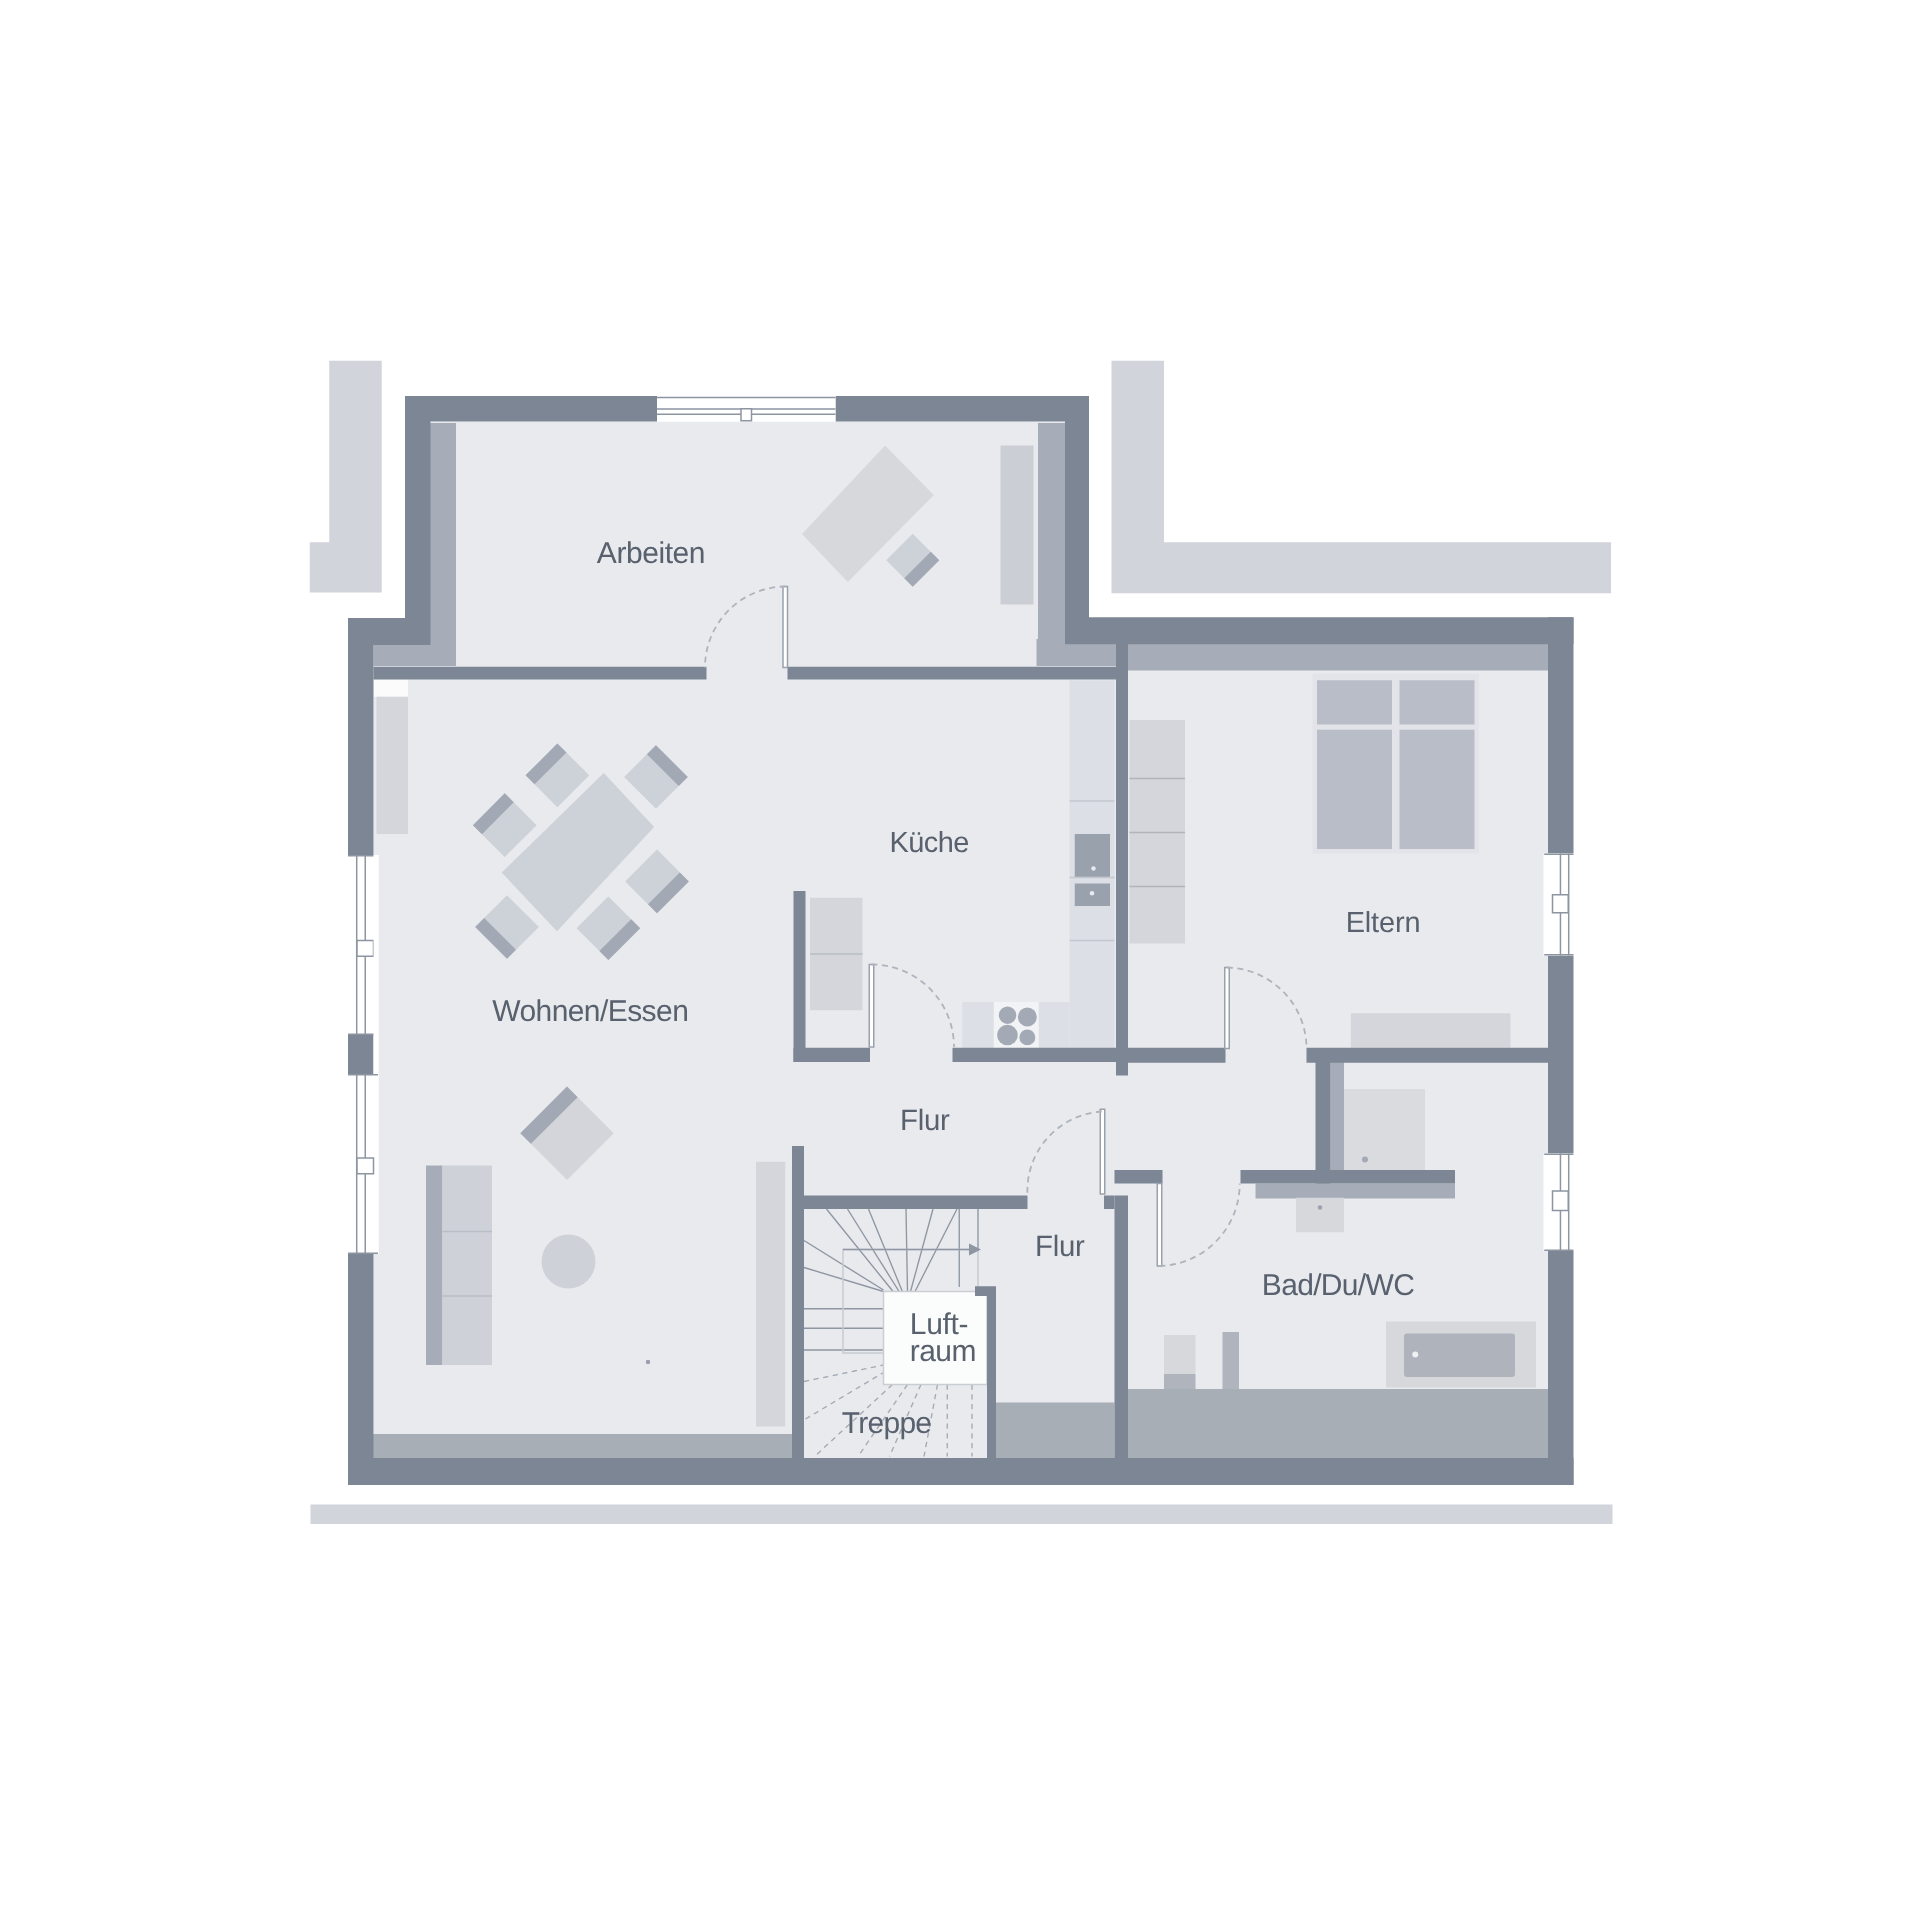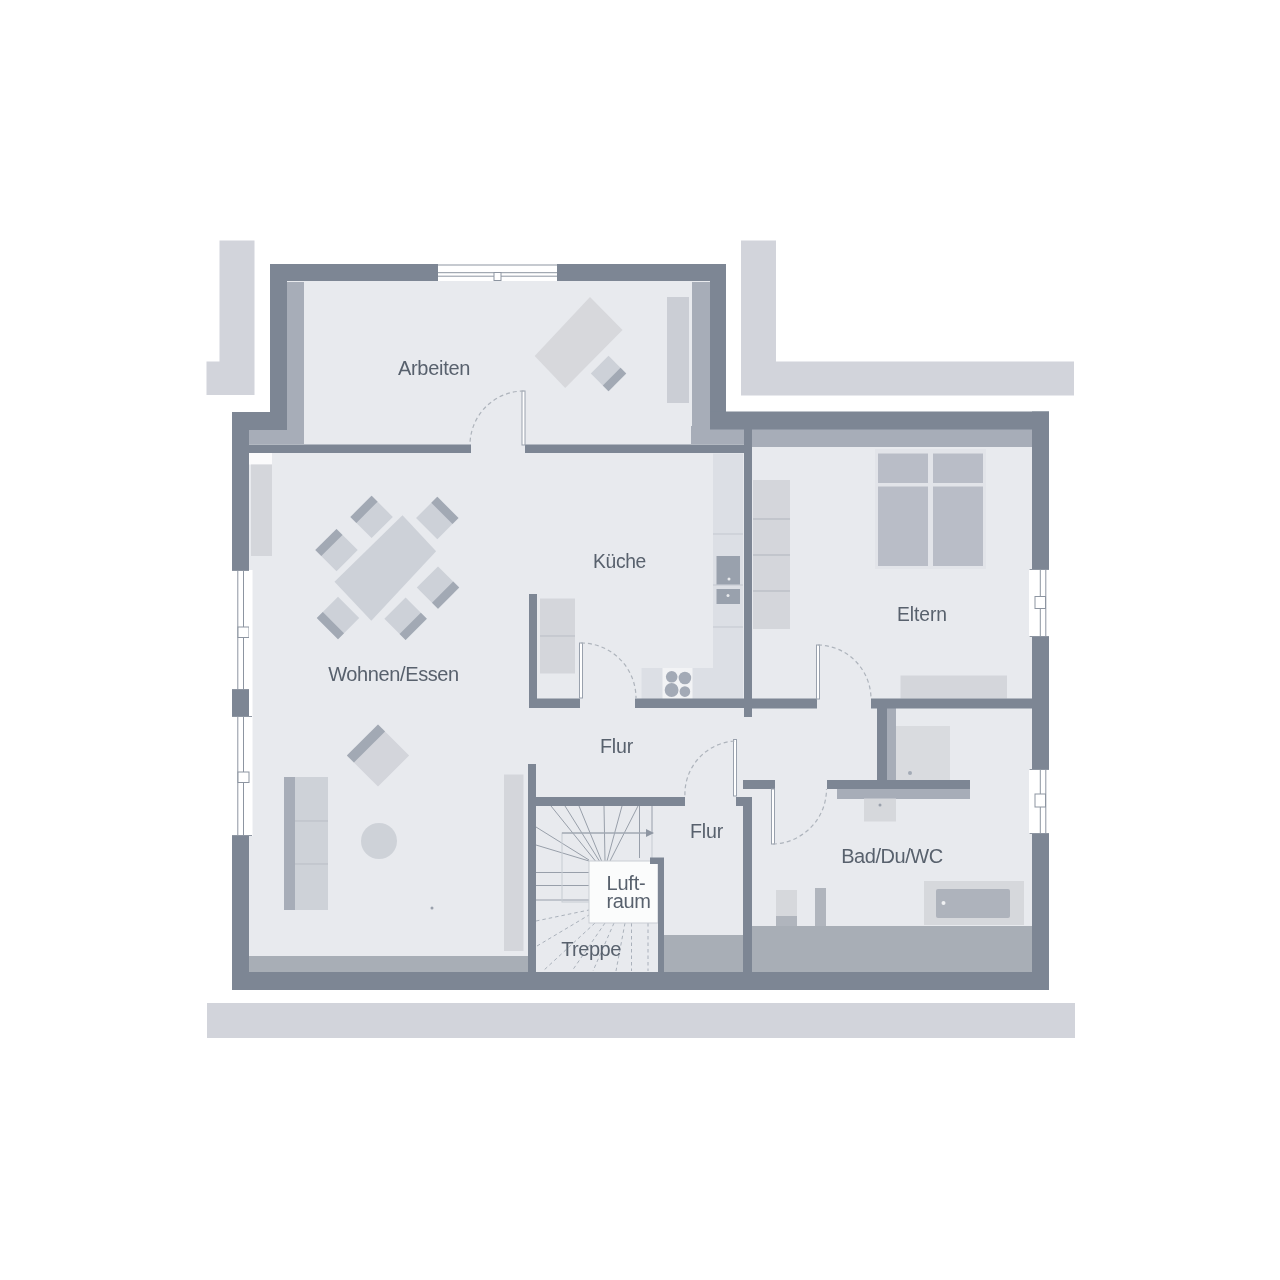--- a/index.html
+++ b/index.html
@@ -1,16 +1,16 @@
 <!DOCTYPE html>
 <html><head>
 <meta charset="utf-8">
 <style>
   html,body{margin:0;padding:0;background:#ffffff;}
-  .wrap{width:1280px;height:1280px;position:relative;background:#ffffff;}
+  .wrap{width:1280px;height:1016px;position:relative;background:#ffffff;}
   text{font-family:"Liberation Sans",sans-serif;fill:#58616d;}
 </style>
 </head>
 <body>
 <div class="wrap">
 <svg width="1280" height="1280" viewBox="0 0 1280 1280">
 
 <rect x="0" y="0" width="1280" height="1280" fill="#ffffff"></rect>
 
 <polygon points="206.5,361.5 219.5,361.5 219.5,240.5 254.5,240.5 254.5,395 206.5,395" fill="#d2d4db"></polygon>

